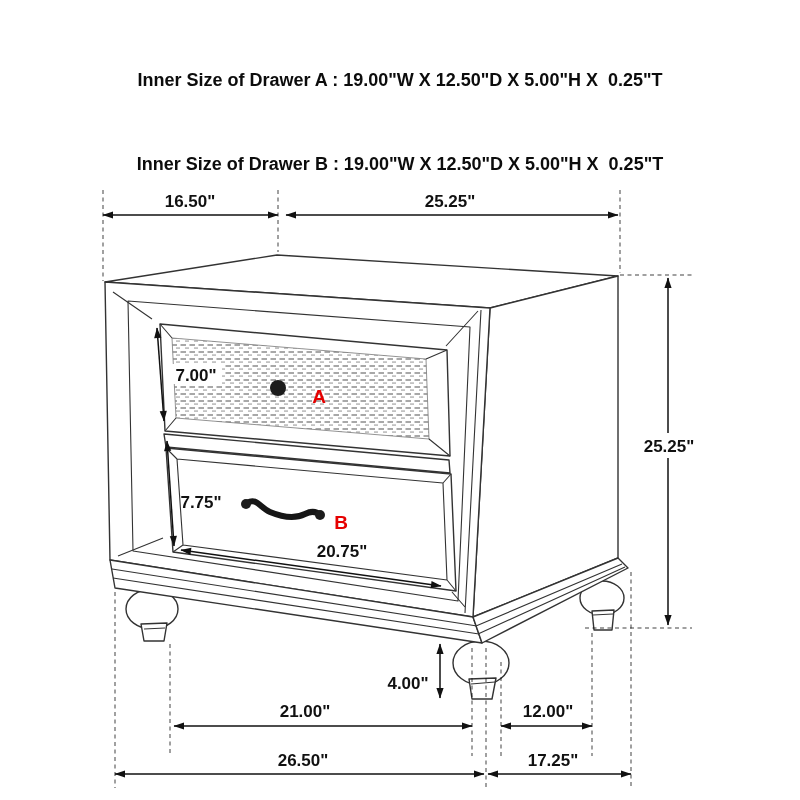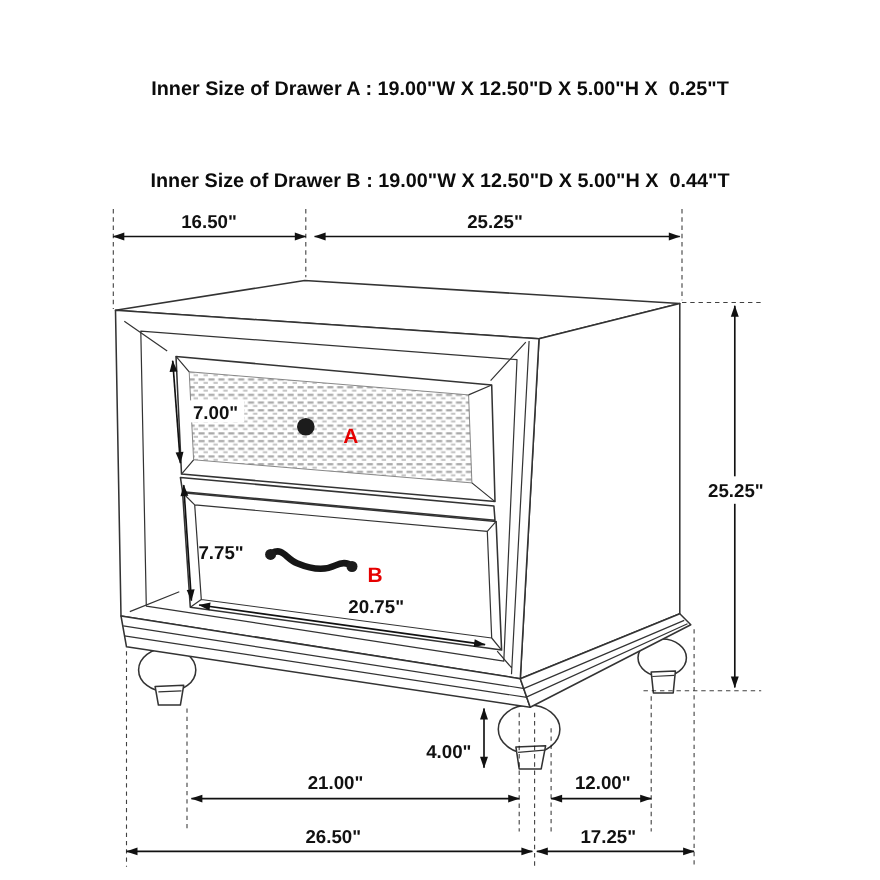--- a/index.html
+++ b/index.html
@@ -16,21 +16,21 @@
   .dimtext{font:bold 17px "Liberation Sans",sans-serif;fill:var(--dimension,#111);}
   .redletter{font:bold 19px "Liberation Sans",sans-serif;fill:var(--accent_red,#e60000);}
   .halo{fill:#ffffff;stroke:none;}
 </style>
 </head>
 <body>
 
 <div class="page">
   <div class="header">
     <div>Inner Size of Drawer A : 19.00"W X 12.50"D X 5.00"H X  0.25"T</div>
-    <div>Inner Size of Drawer B : 19.00"W X 12.50"D X 5.00"H X  0.44"T</div>
+    <div>Inner Size of Drawer B : 19.00"W X 12.50"D X 5.00"H X  0.25"T</div>
   </div>
 
   <svg width="800" height="800" viewBox="0 0 800 800">
     <defs>
       <marker id="aEnd" markerWidth="12" markerHeight="9" refX="10.5" refY="4" orient="auto" markerUnits="userSpaceOnUse">
         <path d="M0.5,0.4 L11,4 L0.5,7.6 Z" fill="#111"></path>
       </marker>
       <marker id="aStart" markerWidth="12" markerHeight="9" refX="1.5" refY="4" orient="auto" markerUnits="userSpaceOnUse">
         <path d="M11.5,0.4 L1,4 L11.5,7.6 Z" fill="#111"></path>
       </marker>

